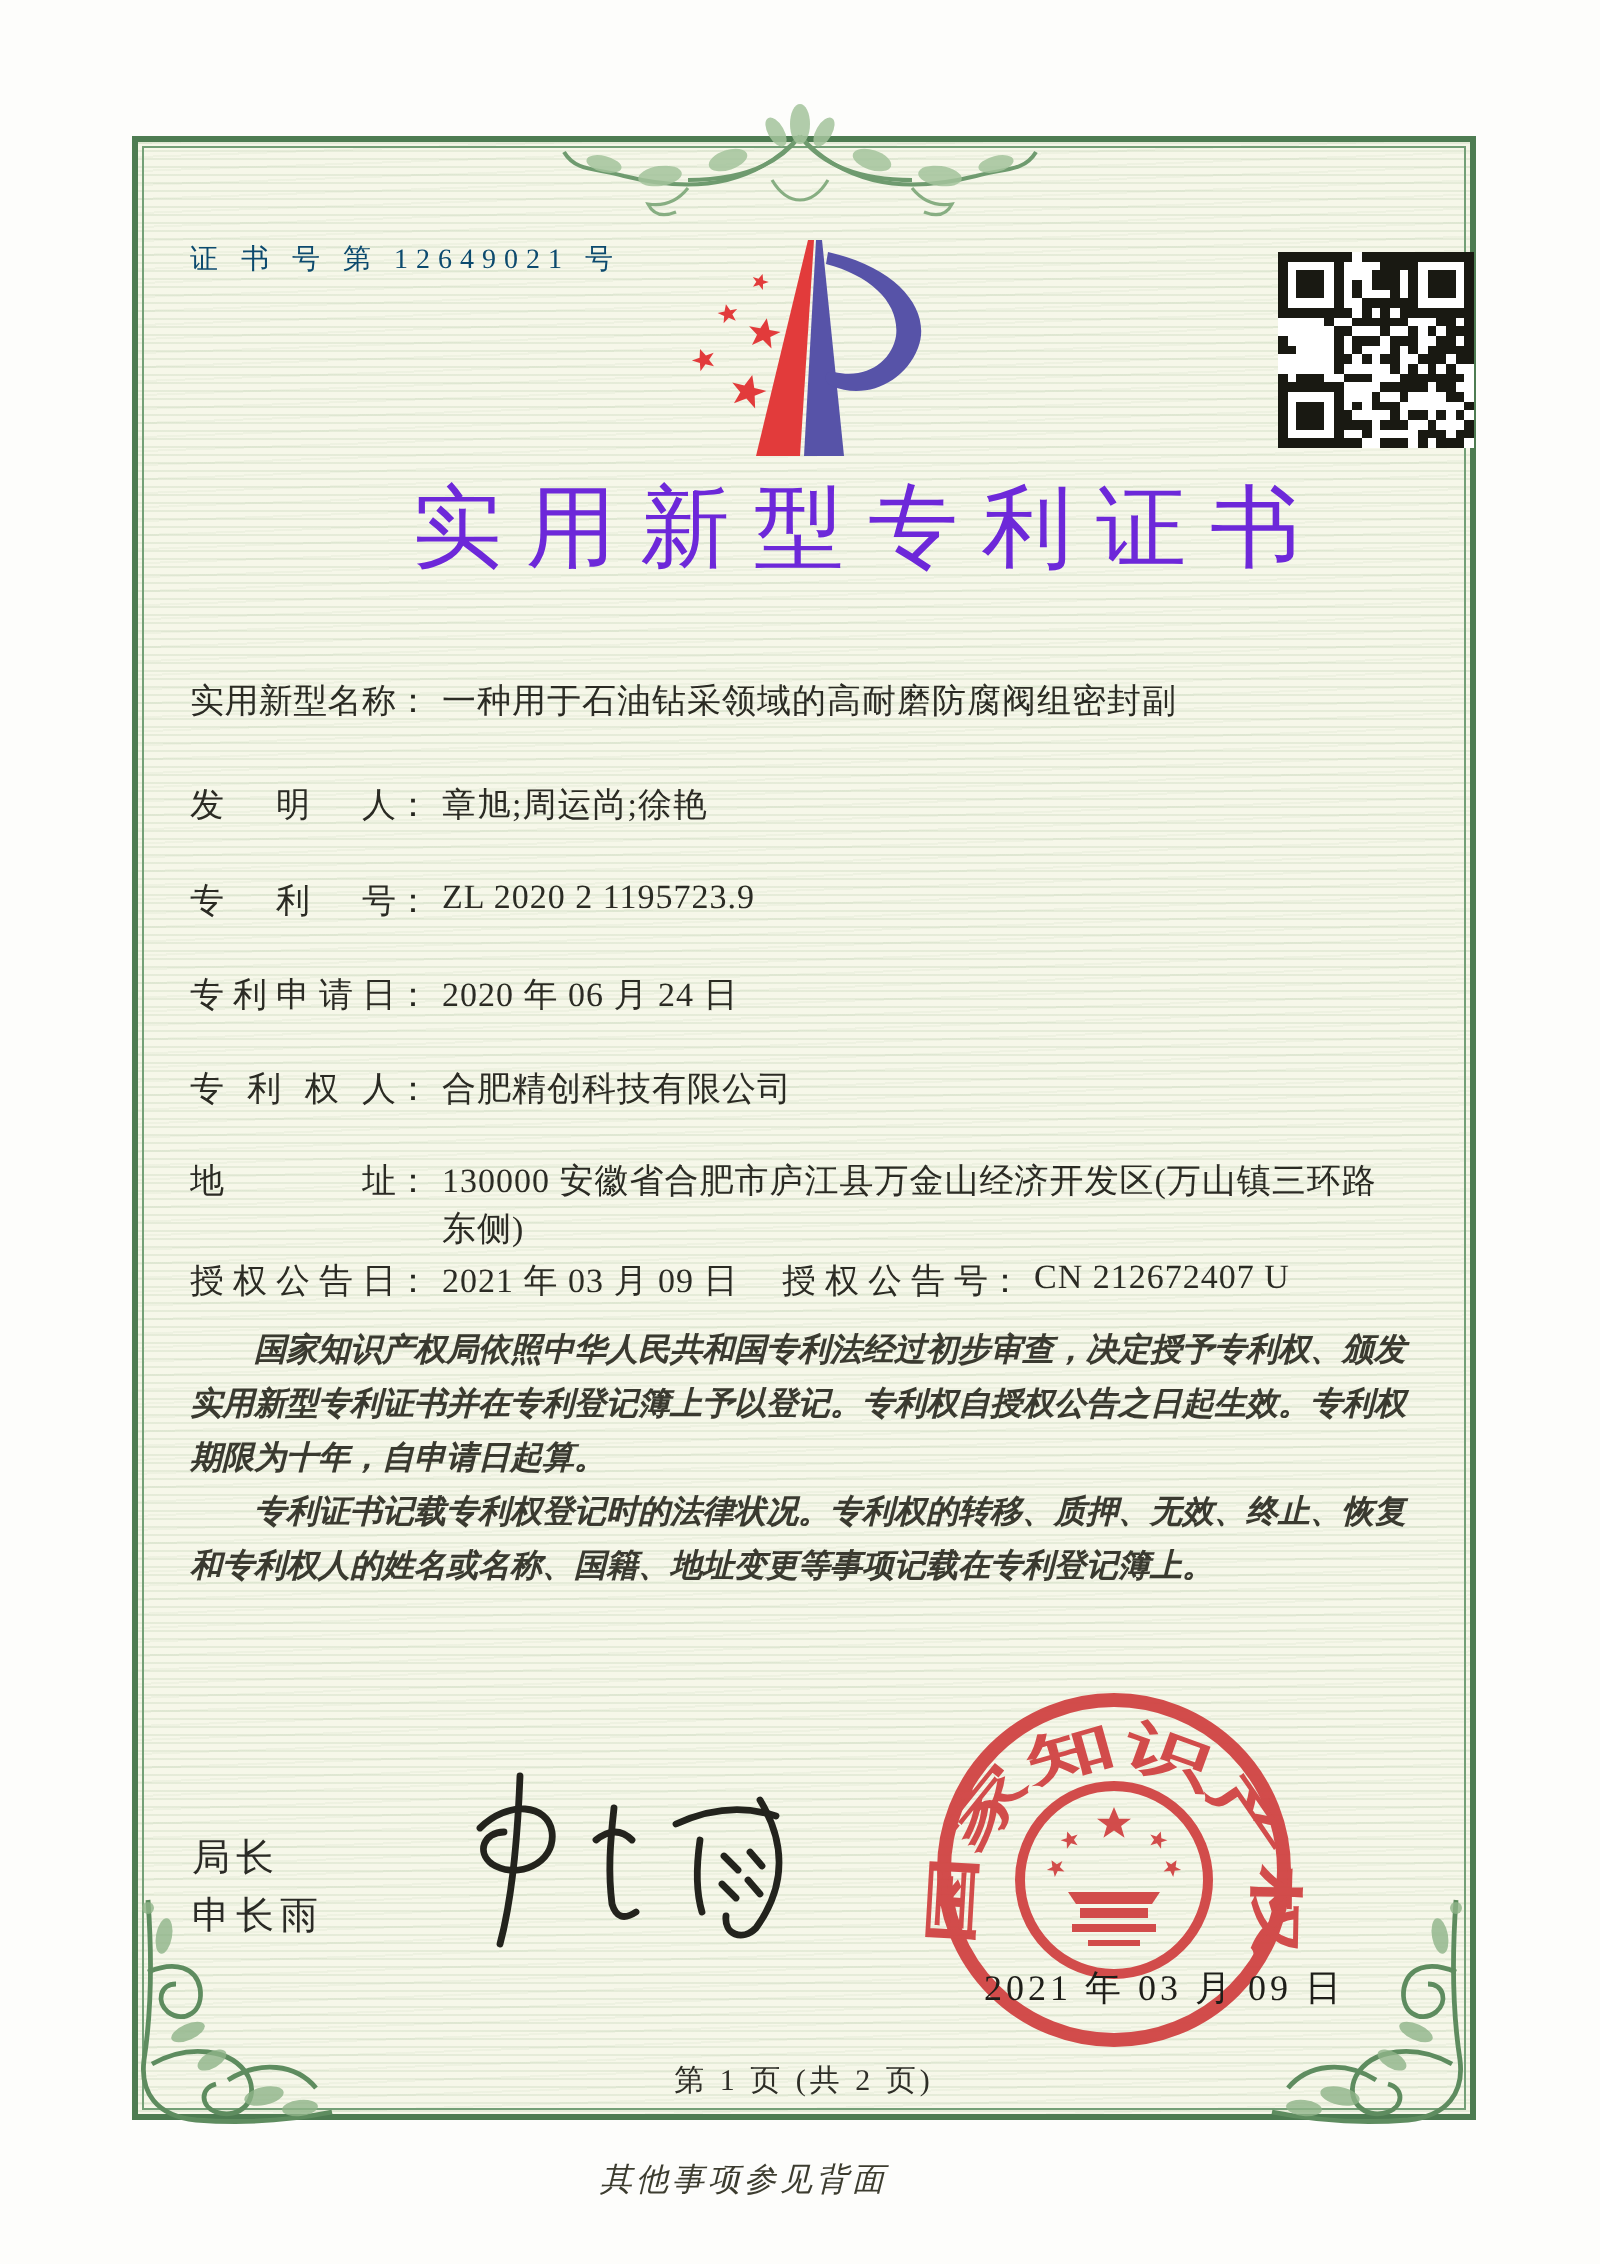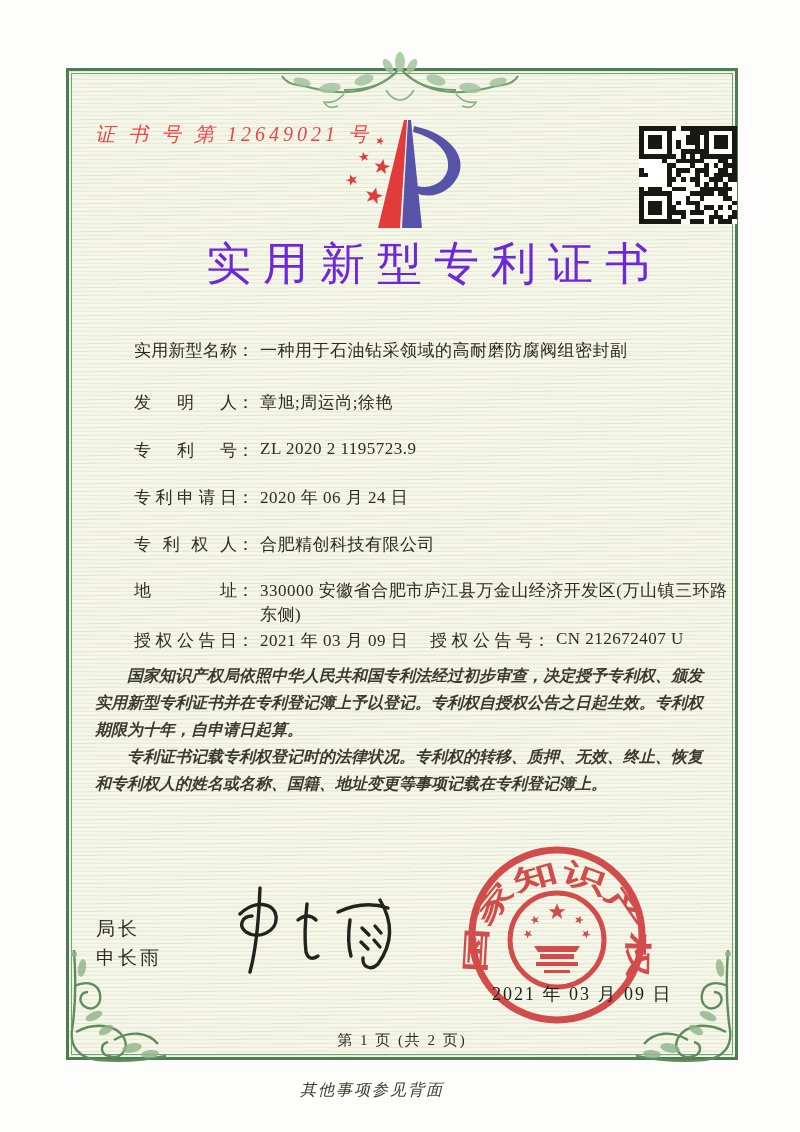--- a/index.html
+++ b/index.html
@@ -28,37 +28,37 @@
     border:1px solid #74a077;
   }
   
   .ornament { position:absolute; pointer-events:none; }
   .garland-top { left:268px; top:50px; }
   .flourish-bl { left:54px; top:944px; }
   .flourish-br { left:624px; top:944px; transform:scaleX(-1); }
   
   .cert-no {
     position:absolute; left:95px; top:121px;
-    font-size:20px; letter-spacing:4px; color:#ef4444;font-style:italic;
+    font-size:14px; letter-spacing:4px; color:#0c4a6e;
   }
   .logo { position:absolute; left:330px; top:110px; }
   .qr {
     position:absolute; left:639px; top:126px; width:98px; height:98px;
     display:grid; grid-template-columns:repeat(21,1fr); grid-template-rows:repeat(21,1fr);
     background:#fff;
   }
   .qr div { background:transparent; }
   .qr div.on { background:#191912; }
   .title {
     position:absolute; left:0; top:234px; width:100%;
     text-align:center; font-size:45px; font-weight:500;
     letter-spacing:12px; text-indent:12px; color:#6d28d9;margin-left:28px;
   }
   
-  .row { position:absolute; left:95px; font-size:17px; width:620px;margin-left:39px; }
+  .row { position:absolute; left:95px; font-size:17px; width:620px; }
   .flabel {
     display:inline-block; width:103px; vertical-align:top;
     text-align:justify; text-align-last:justify; text-justify:inter-character;
     color:#2b2b24;
   }
   .colon { display:inline-block; vertical-align:top; margin-right:6px; }
   .fvalue { display:inline-block; vertical-align:top; letter-spacing:.5px; color:#2b2b24; }
   .fvalue.wide { width:478px; line-height:24px; }
   .pair2 { position:absolute; left:296px; top:0; }
   
@@ -628,21 +628,21 @@
 <div class="row" style="top:439px">
   <span class="flabel">专利号</span><span class="colon">：</span><span class="fvalue">ZL 2020 2 1195723.9</span>
 </div>
 <div class="row" style="top:486px">
   <span class="flabel">专利申请日</span><span class="colon">：</span><span class="fvalue">2020 年 06 月 24 日</span>
 </div>
 <div class="row" style="top:533px">
   <span class="flabel">专利权人</span><span class="colon">：</span><span class="fvalue">合肥精创科技有限公司</span>
 </div>
 <div class="row" style="top:579px">
-  <span class="flabel">地址</span><span class="colon">：</span><span class="fvalue wide">330000 安徽省合肥市庐江县万金山经济开发区(万山镇三环路东侧)</span>
+  <span class="flabel">地址</span><span class="colon">：</span><span class="fvalue wide">130000 安徽省合肥市庐江县万金山经济开发区(万山镇三环路东侧)</span>
 </div>
 <div class="row" style="top:629px">
   <span class="flabel">授权公告日</span><span class="colon">：</span><span class="fvalue">2021 年 03 月 09 日</span>
   <span class="pair2">
     <span class="flabel">授权公告号</span><span class="colon">：</span><span class="fvalue">CN 212672407 U</span>
   </span>
 </div>
 
 <div class="body-text">
   <p>国家知识产权局依照中华人民共和国专利法经过初步审查，决定授予专利权、颁发实用新型专利证书并在专利登记簿上予以登记。专利权自授权公告之日起生效。专利权期限为十年，自申请日起算。</p>

